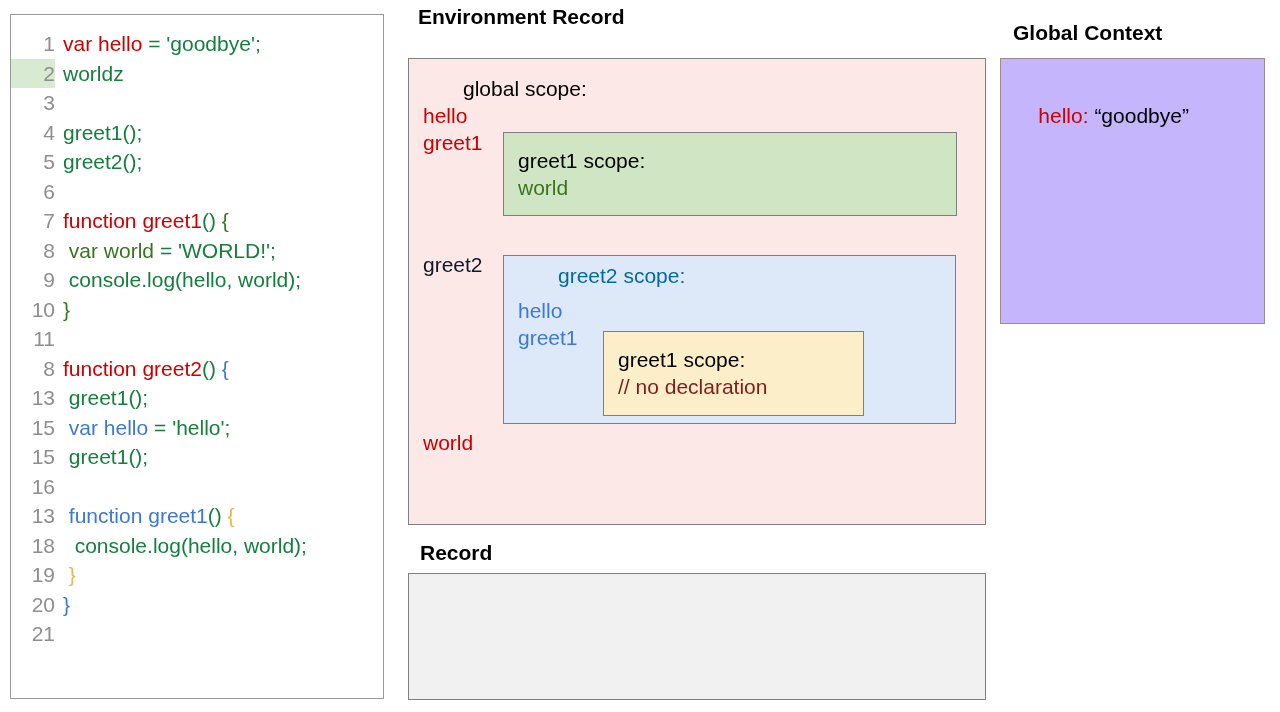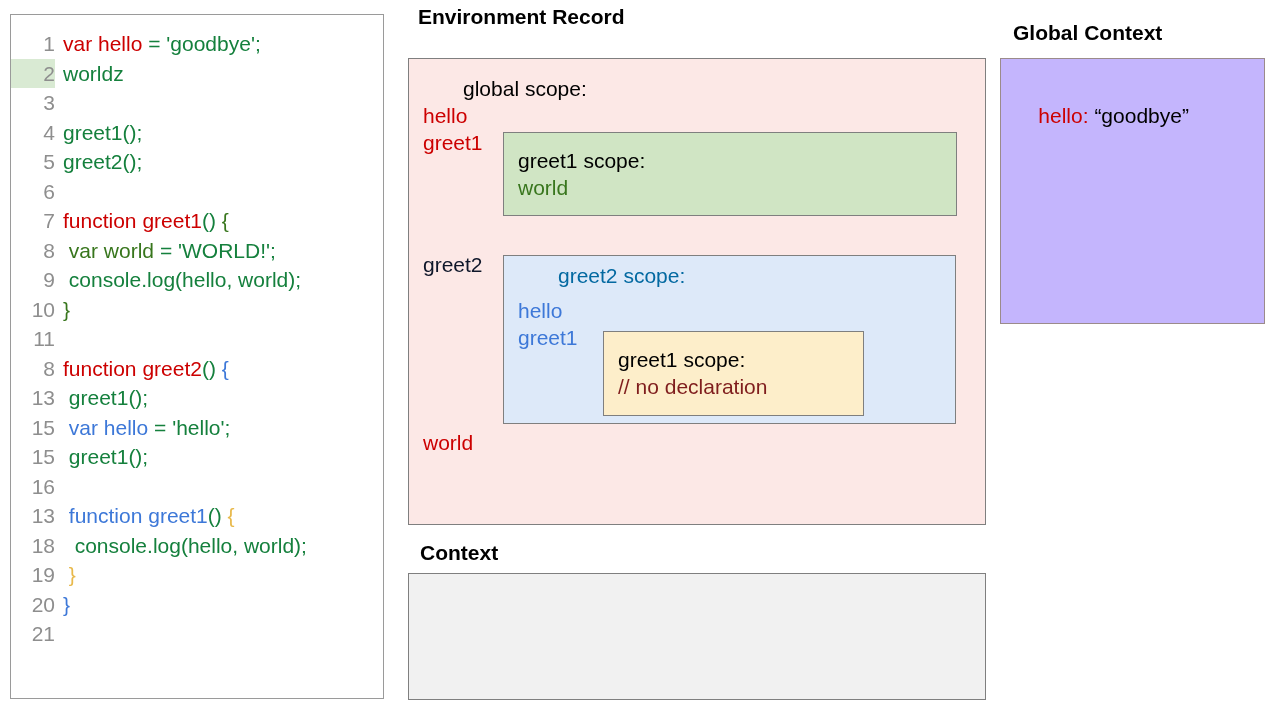--- a/index.html
+++ b/index.html
@@ -229,17 +229,17 @@
 </div>
 
 <div class="panel-heading" id="global-heading">Global Context</div>
 
 <div id="global-box">
   <div id="global-entry">
     <span class="key">hello:</span><span> “goodbye”</span>
   </div>
 </div>
 
-<div class="panel-heading" id="console-heading">Context</div>
+<div class="panel-heading" id="console-heading">Record</div>
 
 <div id="console-box">
   <span></span>
 </div>
 
 </body></html>

